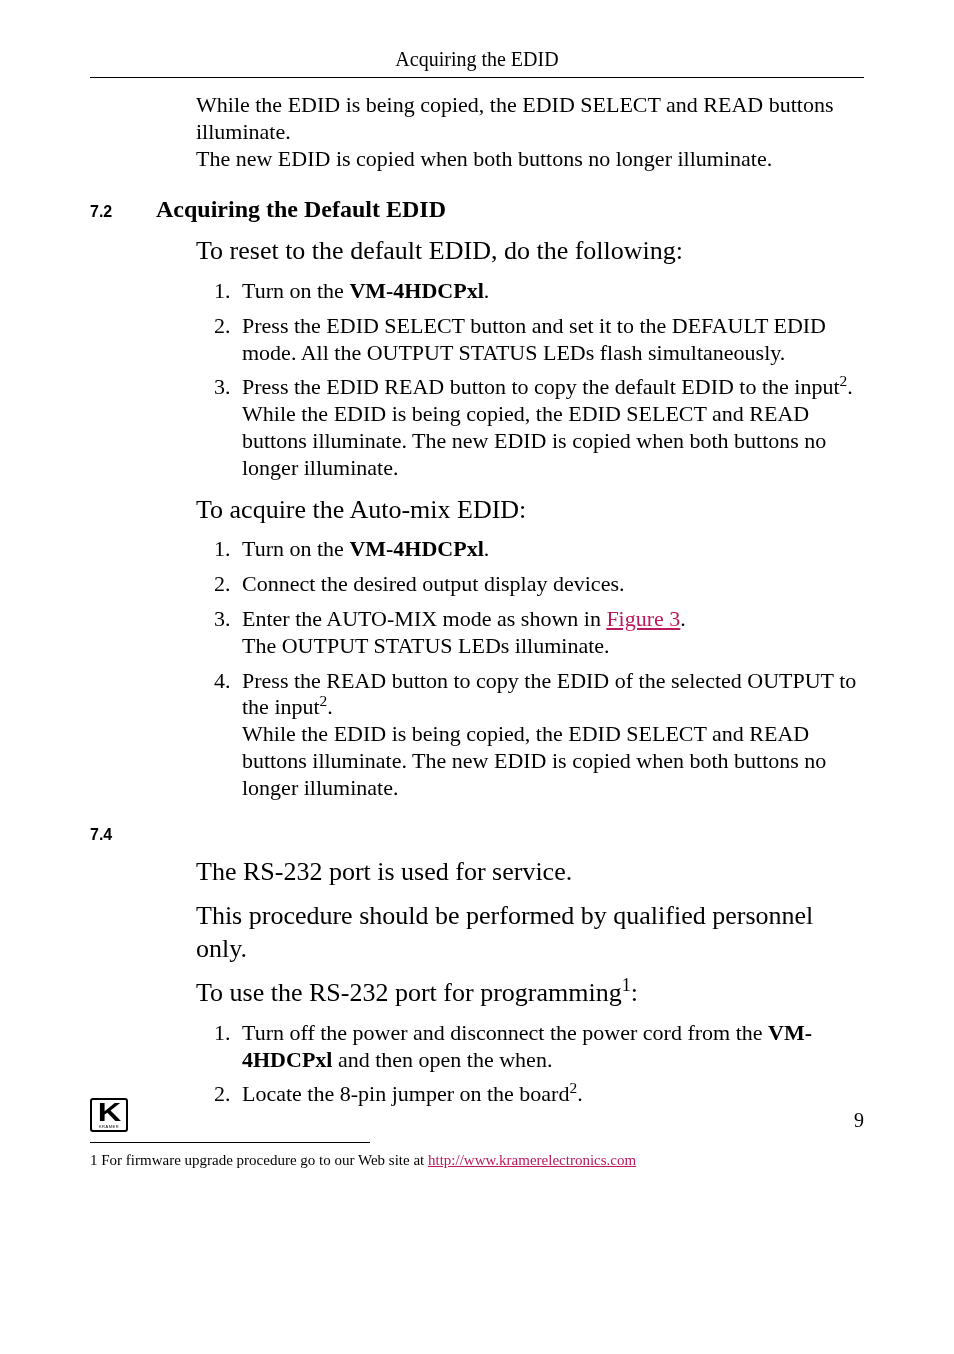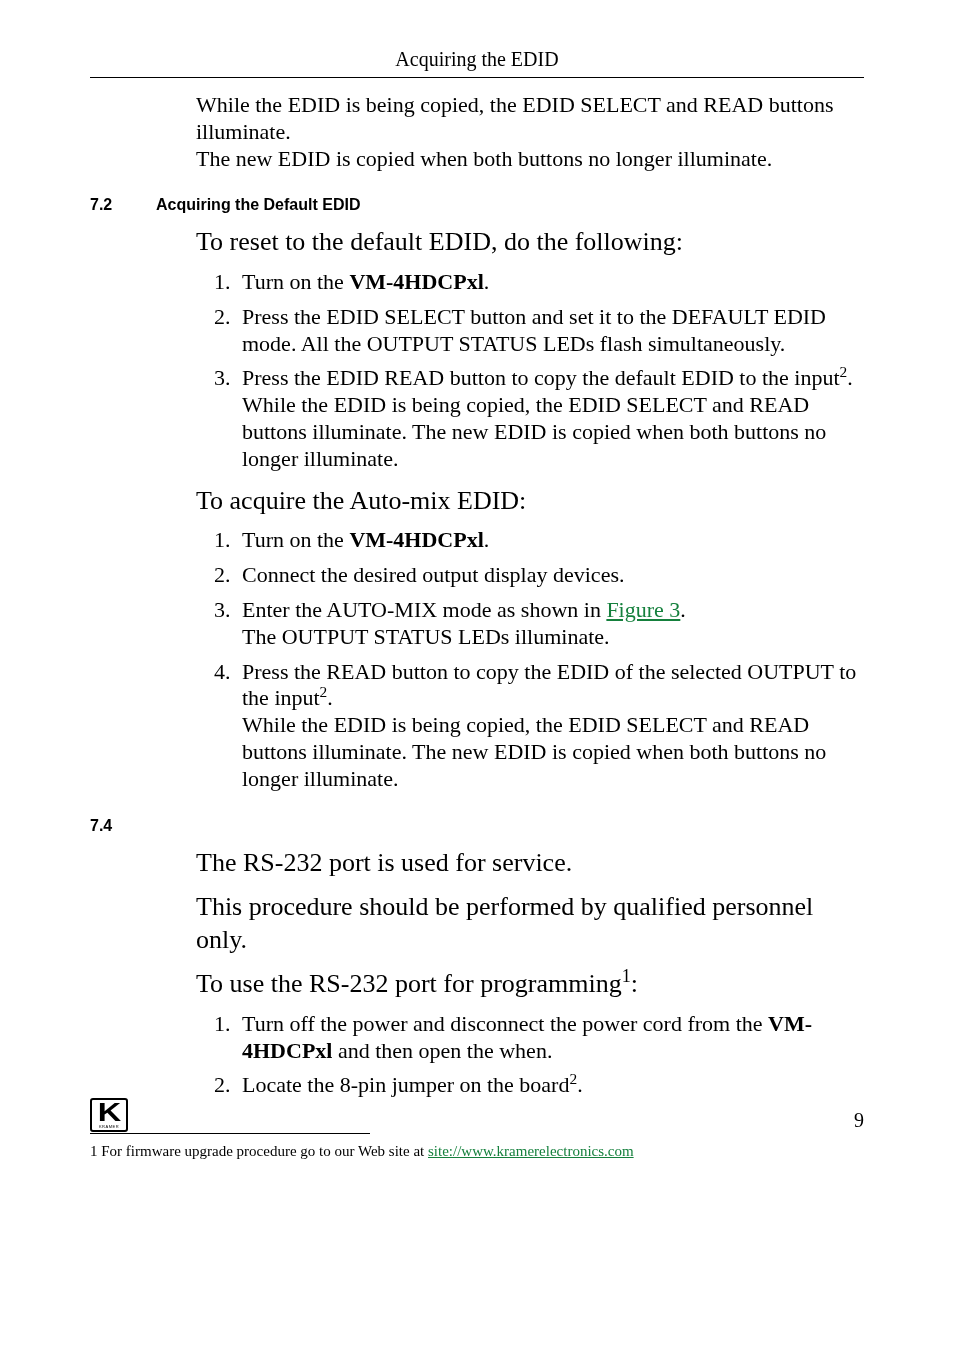--- a/index.html
+++ b/index.html
@@ -39,43 +39,43 @@
     margin-bottom: 10px;
   }
   .sec-num {
     font-family: Arial, Helvetica, sans-serif;
     font-weight: bold;
     font-size: 16px;
     width: 66px;
     flex: 0 0 66px;
   }
   .sec-title {
-    font-family: Liberation Sans, sans-serif;
+    font-family: Liberation Serif, serif;
     font-weight: bold;
-    font-size: 16px;
+    font-size: 24px;
   }
   .para {
     margin-left: 106px;
     font-size: 26px;
     line-height: 1.25;
     margin-top: 12px;
     margin-bottom: 10px;
   }
   ol.steps {
     margin: 8px 0 8px 106px;
     padding-left: 40px;
     font-size: 22px;
     line-height: 1.22;
   }
   ol.steps li {
     padding-left: 6px;
     margin-bottom: 8px;
   }
   .link {
-    color: #15803d;
+    color: #be185d;
     text-decoration: underline;
   }
   .sup {
     font-size: 0.7em;
     vertical-align: super;
     line-height: 0;
   }
   .footnote-rule {
     border: none;
     border-top: 1.5px solid #000;
@@ -189,21 +189,21 @@
     <li>
       <span>Turn off the power and disconnect the power cord from the </span><b>VM-4HDCPxl</b><span> and then open the when.</span>
     </li>
     <li>
       <span>Locate the 8-pin jumper on the board</span><span class="sup">2</span><span>.</span>
     </li>
   </ol>
 
   <hr class="footnote-rule">
   <p class="footnote">
-    <span>1 For firmware upgrade procedure go to our Web site at </span><a class="link">site://www.kramerelectronics.com</a>
+    <span>1 For firmware upgrade procedure go to our Web site at </span><a class="link">http://www.kramerelectronics.com</a>
   </p>
   <p class="footnote">2 Connecting the middle pin and one of the side pins</p>
 
   <div class="footer">
     <div class="logo-box">
       <span class="logo-k">K</span>
       <span class="logo-sub">KRAMER</span>
     </div>
     <div class="page-num">9</div>
   </div>

